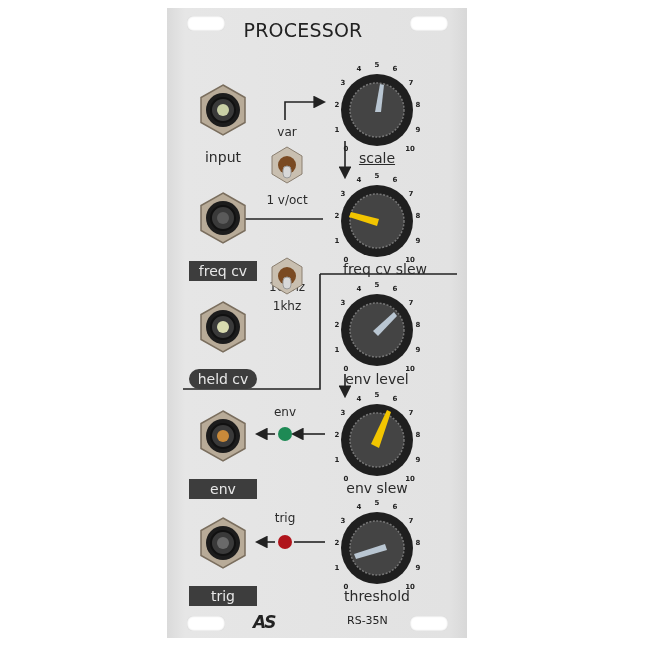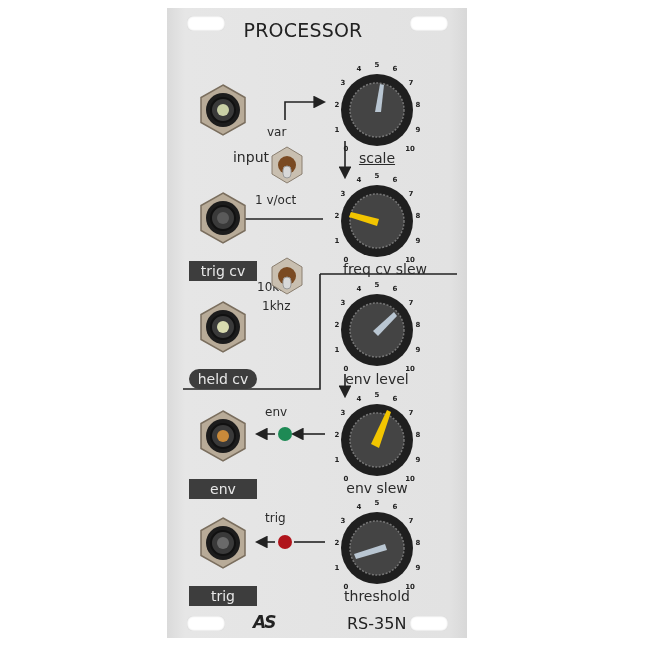--- a/index.html
+++ b/index.html
@@ -5,28 +5,28 @@
     html, body { margin:0; padding:0; background:#ffffff; }
     body { width:645px; height:645px; position:relative; overflow:hidden;
            font-family:"DejaVu Sans", sans-serif; }
     .panel { position:absolute; left:167px; top:8px; width:300px; height:630px;
              background:linear-gradient(90deg,#dadada 0%,#e6e6e6 6%,#e4e4e4 50%,#e2e2e2 94%,#d8d8d8 100%); }
     .slot { position:absolute; width:38px; height:15px; background:#fff; border-radius:6px;
             box-shadow: inset 0 0 2px rgba(0,0,0,0.25); }
     .title { position:absolute; left:0; width:272px; top:11px; text-align:center;
              font-size:19px; color:#222; letter-spacing:0.2px; }
     .lbl { position:absolute; font-size:14px; color:#2a2a2a; text-align:center; white-space:nowrap; }
-    .lbl-sm { position:absolute; font-size:12px; color:#2a2a2a; white-space:nowrap; }
+    .lbl-sm { position:absolute; font-size:12px; color:#2a2a2a; text-align:center; white-space:nowrap; }
     .box-lbl { position:absolute; background:#3d3d3d; color:#e8e8e8; font-size:14px;
                text-align:center; height:20px; line-height:20px; width:68px; }
     .jack { position:absolute; width:52px; height:52px; }
     .toggle { position:absolute; width:34px; height:38px; }
     .knob { position:absolute; width:100px; height:100px; }
     .led { position:absolute; width:14px; height:14px; border-radius:50%; }
-    .model { position:absolute; font-size:16px; color:#222; }
+    .model { position:absolute; font-size:11px; color:#222; }
     .logo { position:absolute; font-size:17px; font-weight:bold; color:#222; font-style:italic; letter-spacing:-2px; }
     svg.lines { position:absolute; left:0; top:0; }
   </style>
 </head>
 <body>
 
 <div class="panel">
   <div class="slot" style="left:20px;top:8px;"></div>
   <div class="slot" style="left:243px;top:8px;"></div>
   <div class="slot" style="left:20px;top:608px;"></div>
@@ -62,31 +62,31 @@
   </svg>
 
   <div class="jack" style="left:30px;top:76px;">
     <svg width="52" height="52">
       <polygon points="26,1 48,13.5 48,38.5 26,51 4,38.5 4,13.5" fill="#b8ab98" stroke="#7a6e5e" stroke-width="1.5"></polygon>
       <circle cx="26" cy="26" r="17" fill="#1c1c1c"></circle>
       <circle cx="26" cy="26" r="12" fill="#3a3a3a" stroke="#111" stroke-width="2"></circle>
       <circle cx="26" cy="26" r="6" fill="#c9d0a6"></circle>
     </svg>
   </div>
-  <div class="lbl" style="left:30px;width:52px;top:141px;margin-left:28px;">input</div>
+  <div class="lbl" style="left:30px;width:52px;top:141px;">input</div>
 
   <div class="jack" style="left:30px;top:184px;">
     <svg width="52" height="52">
       <polygon points="26,1 48,13.5 48,38.5 26,51 4,38.5 4,13.5" fill="#b8ab98" stroke="#7a6e5e" stroke-width="1.5"></polygon>
       <circle cx="26" cy="26" r="17" fill="#1c1c1c"></circle>
       <circle cx="26" cy="26" r="12" fill="#3a3a3a" stroke="#111" stroke-width="2"></circle>
       <circle cx="26" cy="26" r="6" fill="#5a5a5a"></circle>
     </svg>
   </div>
-  <div class="box-lbl" style="left:22px;top:253px;">trig cv</div>
+  <div class="box-lbl" style="left:22px;top:253px;">freq cv</div>
 
   <div class="jack" style="left:30px;top:293px;">
     <svg width="52" height="52">
       <polygon points="26,1 48,13.5 48,38.5 26,51 4,38.5 4,13.5" fill="#b8ab98" stroke="#7a6e5e" stroke-width="1.5"></polygon>
       <circle cx="26" cy="26" r="17" fill="#1c1c1c"></circle>
       <circle cx="26" cy="26" r="12" fill="#3a3a3a" stroke="#111" stroke-width="2"></circle>
       <circle cx="26" cy="26" r="6" fill="#d9dcb0"></circle>
     </svg>
   </div>
   <div class="box-lbl" style="left:22px;top:361px;border-radius:10px;">held cv</div>

